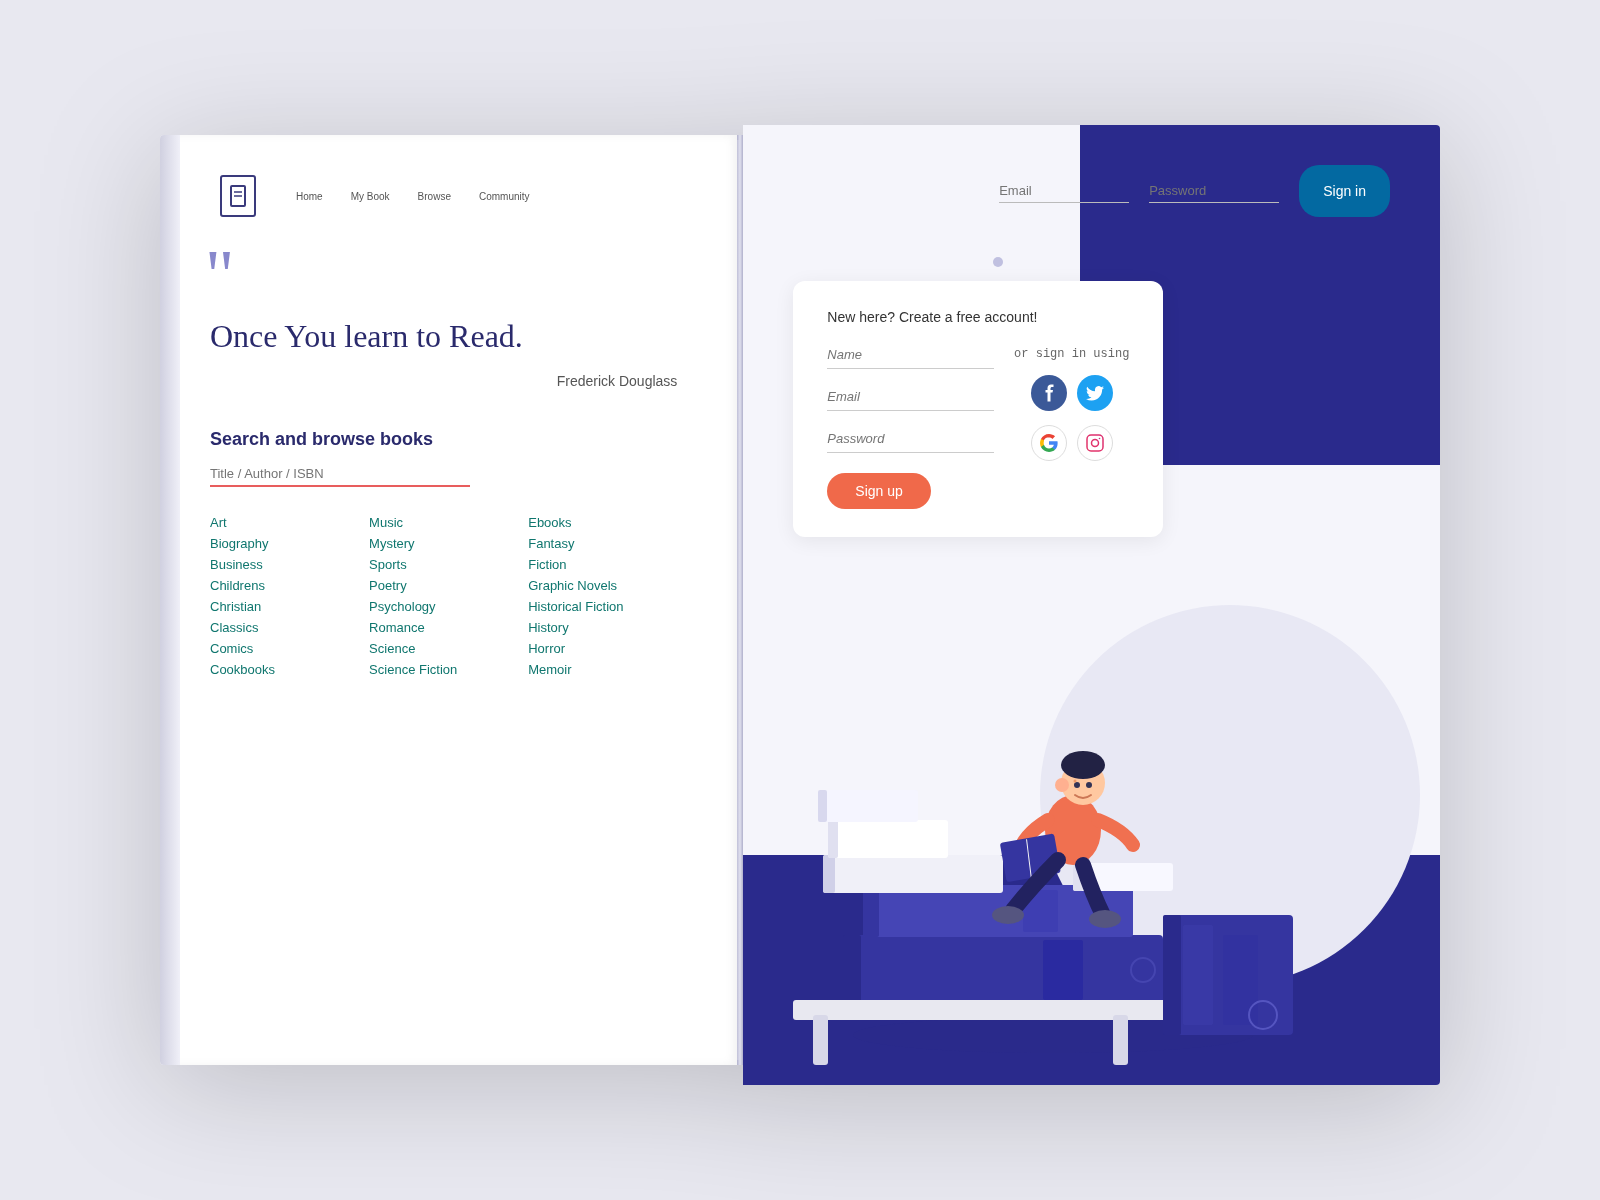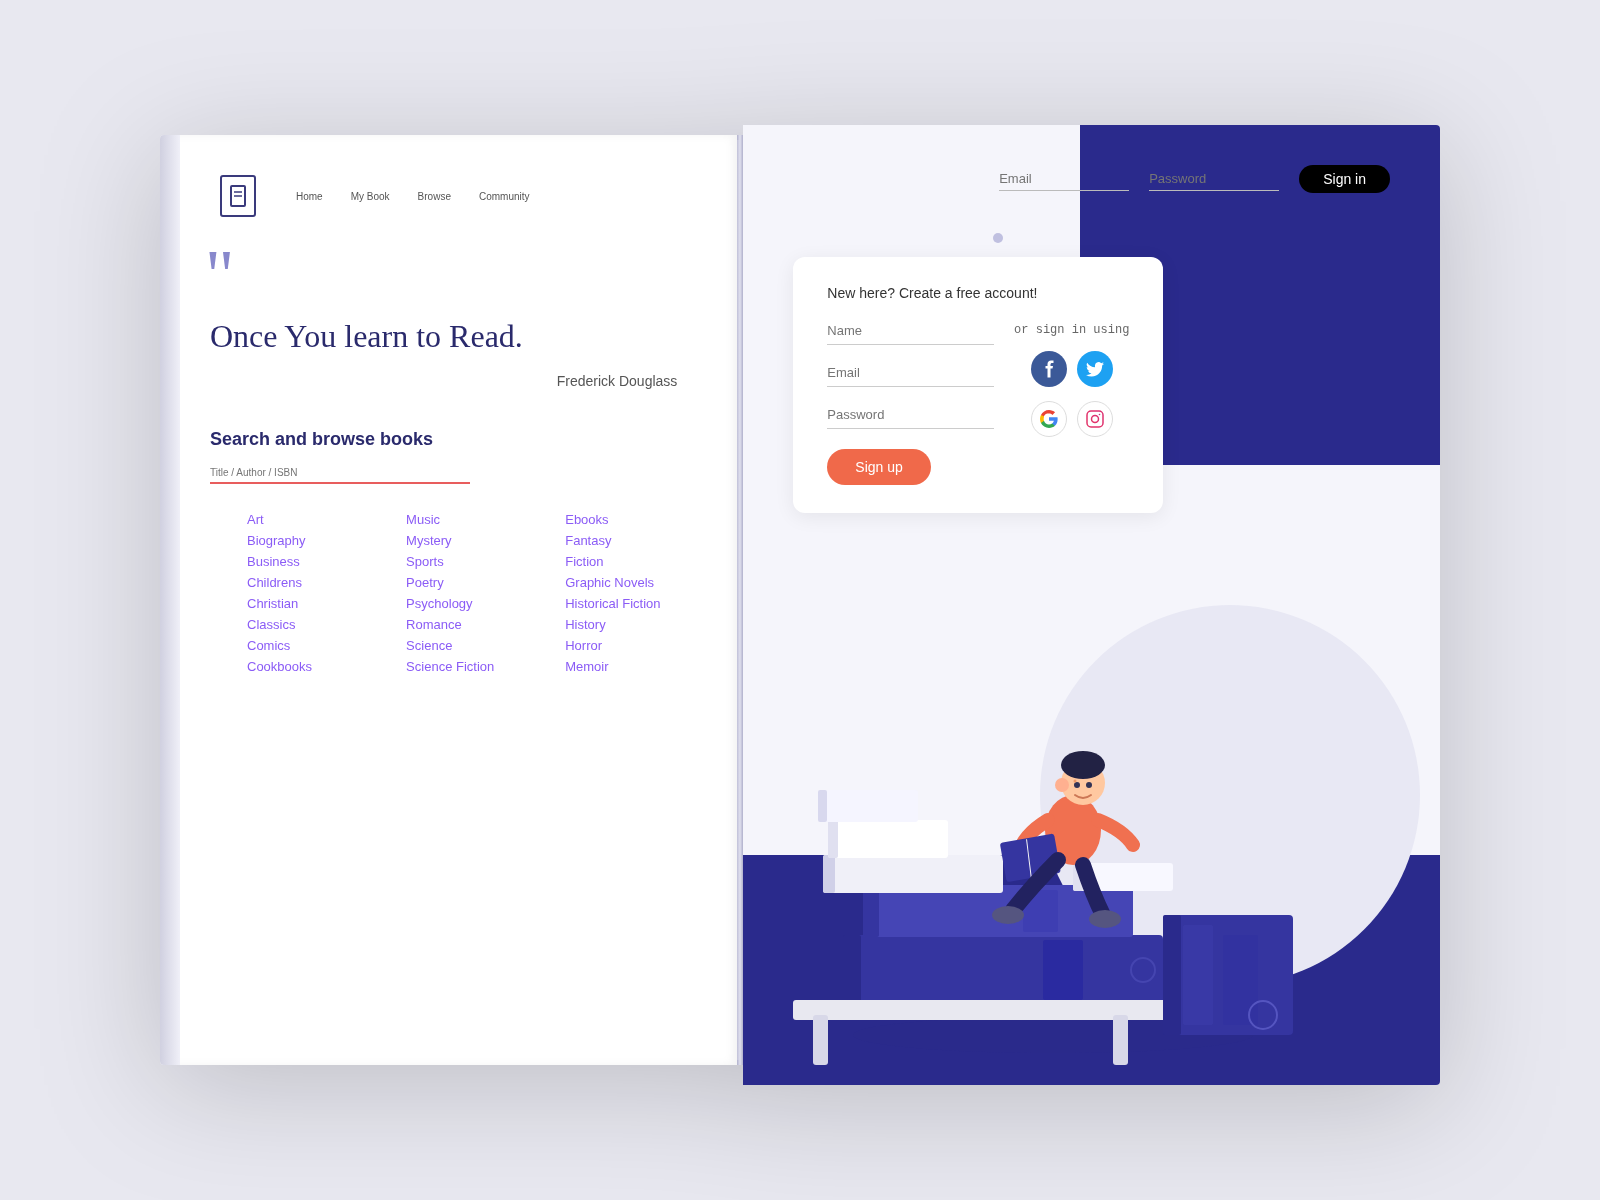--- a/index.html
+++ b/index.html
@@ -166,21 +166,21 @@
 
     .search-input-wrap {
       margin-bottom: 28px;
     }
 
     .search-input {
       width: 260px;
       border: none;
       border-bottom: 2px solid #e85d5d;
       background: transparent;
-      font-size: 10px;
+      font-size: 13px;
       color: #999;
       padding: 4px 0;
       outline: none;
       font-family: Arial, sans-serif;
     }
 
     
     .categories {
       display: flex;
       gap: 0;
@@ -189,23 +189,22 @@
     .cat-col {
       flex: 1;
       display: flex;
       flex-direction: column;
       gap: 6px;
     }
 
     .cat-item {
       font-family: Arial, sans-serif;
       font-size: 13px;
-      color: #8b5cf6;
+      color: #0f766e;
       cursor: pointer;
-      margin-left: 37px;
     }
 
     
     .right-header {
       display: flex;
       align-items: center;
       justify-content: flex-end;
       gap: 20px;
       margin-bottom: 40px;
       position: relative;
@@ -218,25 +217,25 @@
       border-bottom: 1.5px solid #bbb;
       font-size: 13px;
       color: #888;
       width: 130px;
       padding: 4px 0;
       outline: none;
       font-family: Arial, sans-serif;
     }
 
     .signin-btn {
-      background: #000000;
+      background: #0369a1;
       color: white;
       border: none;
       border-radius: 20px;
-      padding: 6px 24px;
+      padding: 18px 24px;
       font-size: 14px;
       cursor: pointer;
       font-family: Arial, sans-serif;
     }
 
     
     .signup-card {
       background: white;
       border-radius: 12px;
       padding: 28px 34px;
@@ -267,20 +266,21 @@
       border: none;
       border-bottom: 1.5px solid #ccc;
       width: 100%;
       font-size: 13px;
       color: #888;
       padding: 6px 0;
       margin-bottom: 14px;
       outline: none;
       background: transparent;
       font-family: Arial, sans-serif;
+      font-style: italic;
     }
 
     .signup-btn {
       background: #f0694a;
       color: white;
       border: none;
       border-radius: 20px;
       padding: 10px 28px;
       font-size: 14px;
       cursor: pointer;

